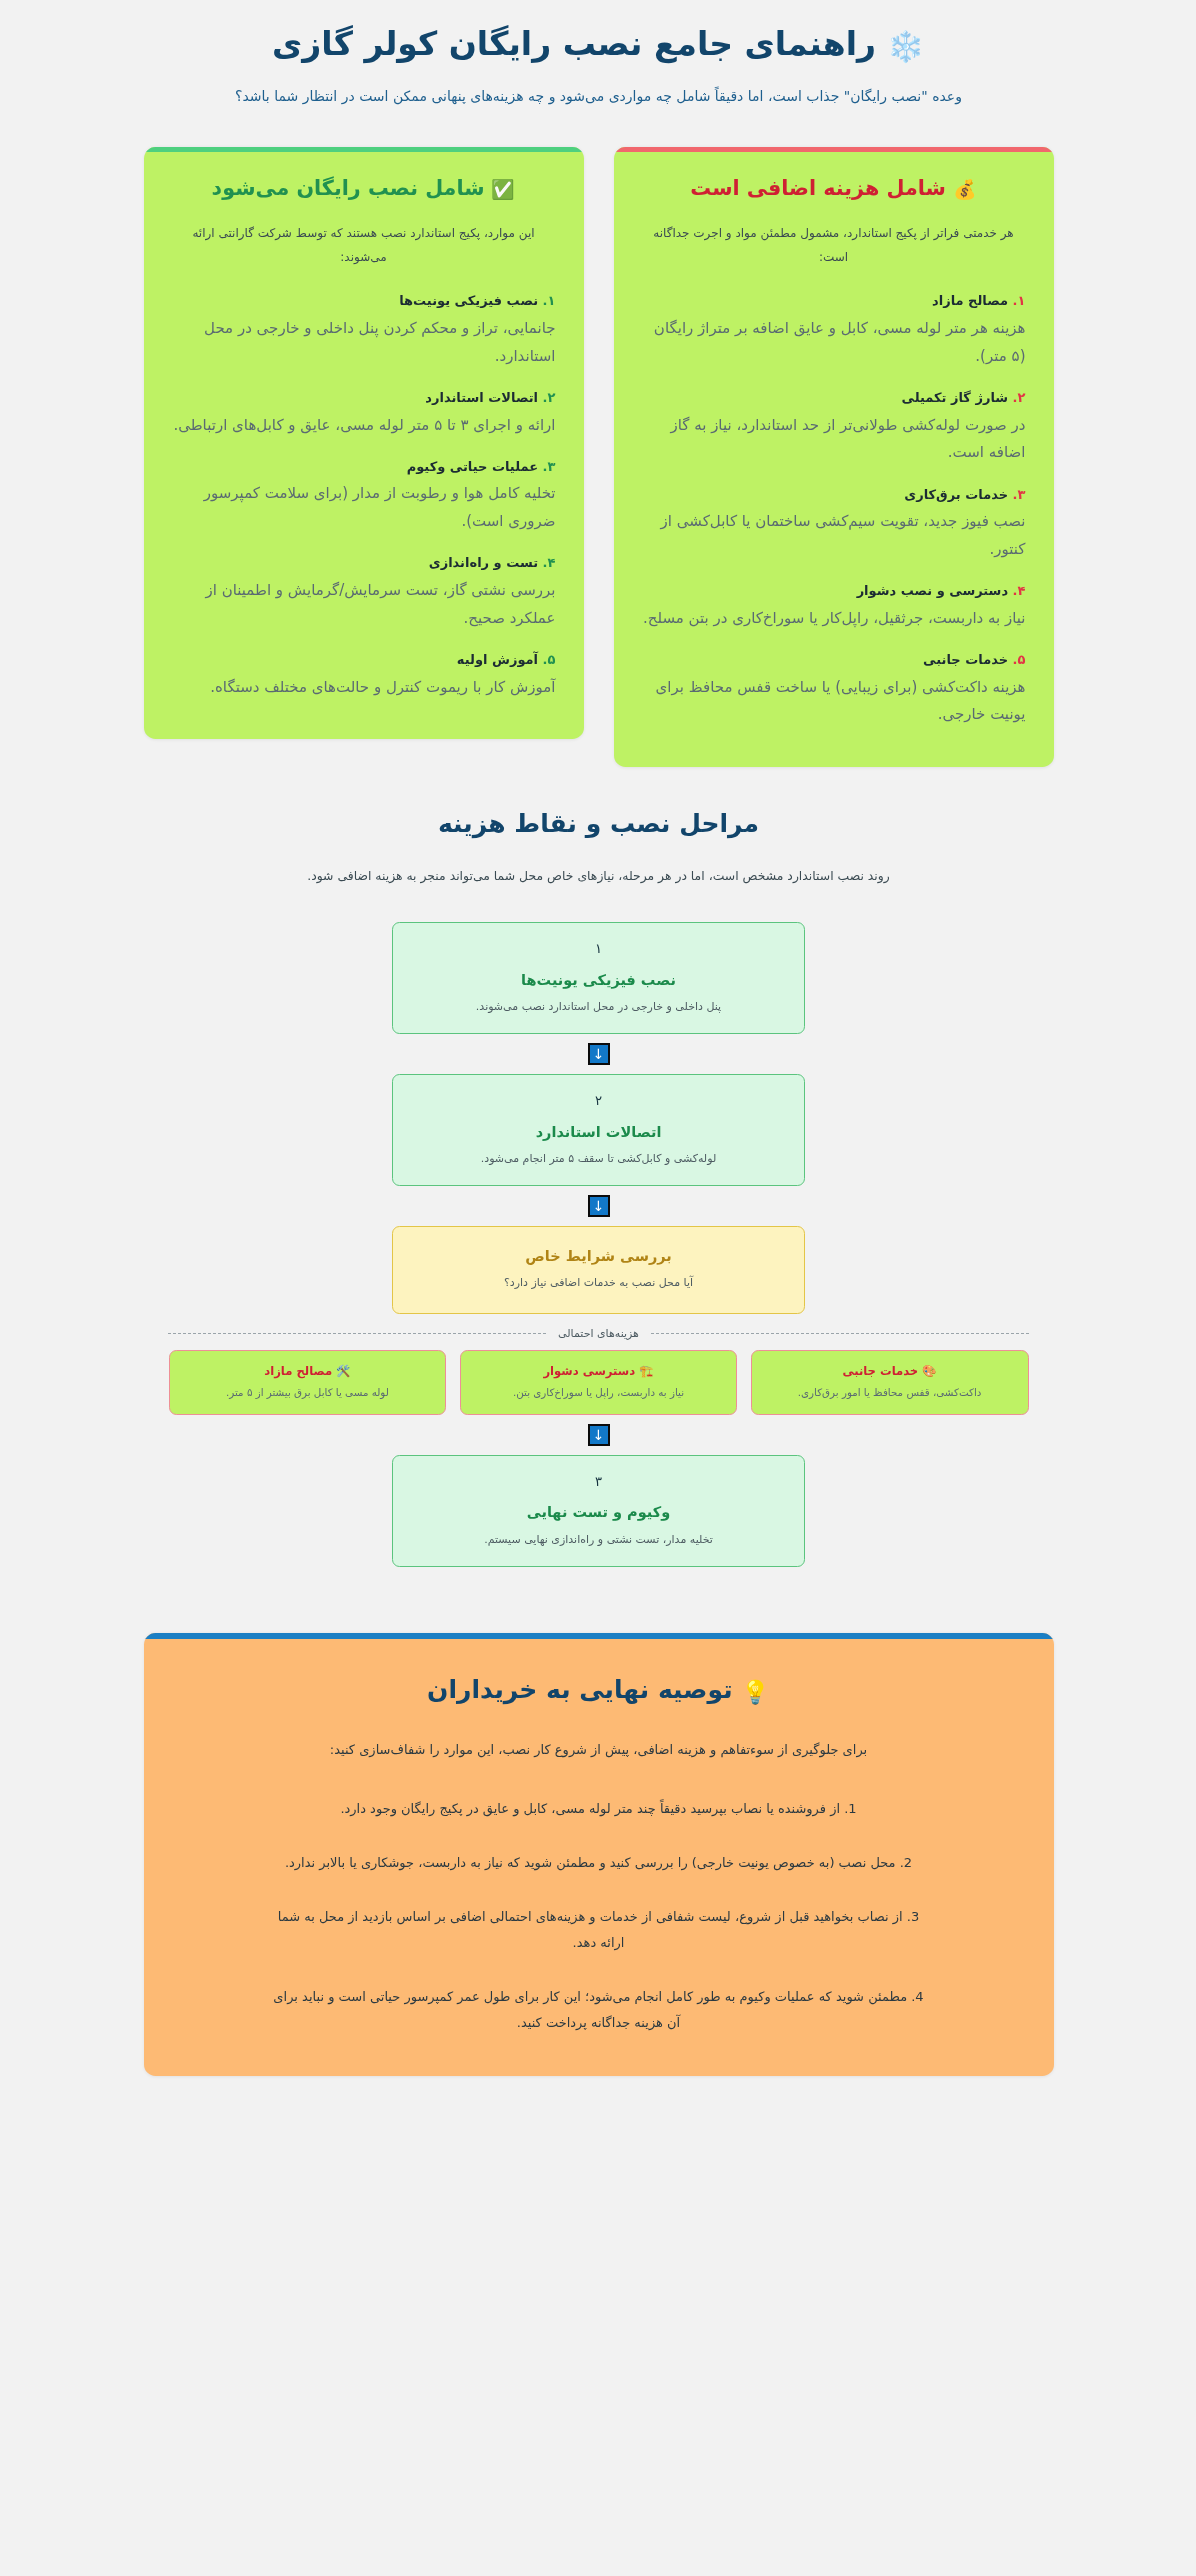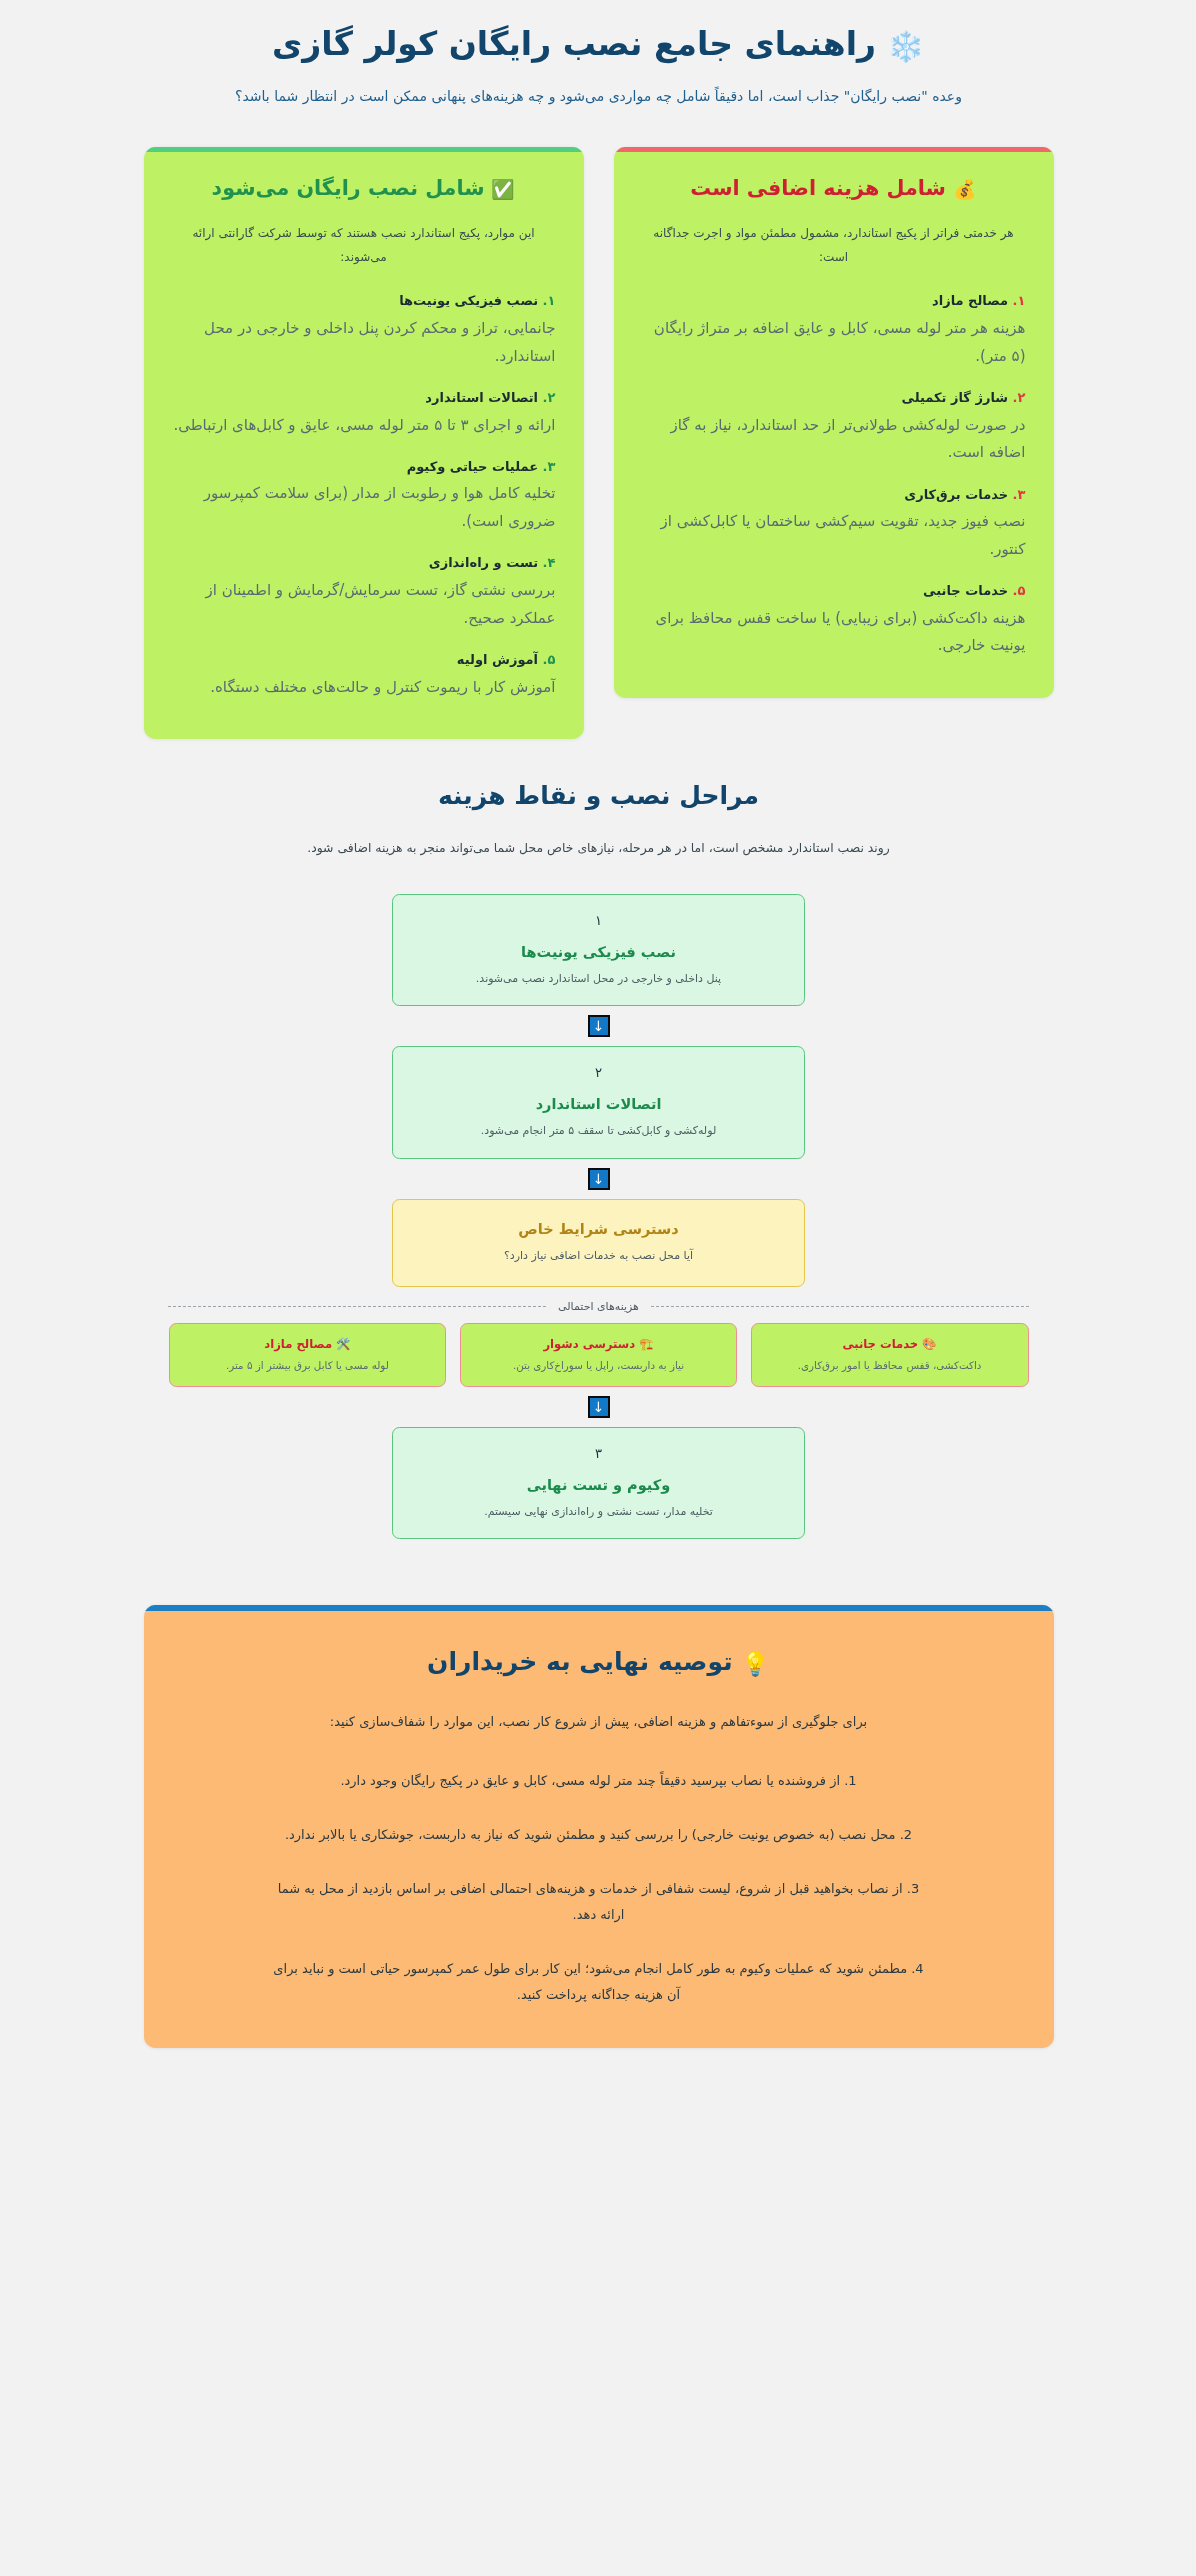--- a/index.html
+++ b/index.html
@@ -301,20 +301,27 @@
         </div>
         <div class="item">
           <div class="item-title">
             <span class="num red">۳.</span>
             <span>خدمات برق‌کاری</span>
           </div>
           <div class="item-desc">نصب فیوز جدید، تقویت سیم‌کشی ساختمان یا کابل‌کشی از کنتور.</div>
         </div>
         <div class="item">
           <div class="item-title">
+            <span class="num red">۴.</span>
+            <span>دسترسی و نصب دشوار</span>
+          </div>
+          <div class="item-desc">نیاز به داربست، جرثقیل، راپل‌کار یا سوراخ‌کاری در بتن مسلح.</div>
+        </div>
+        <div class="item">
+          <div class="item-title">
             <span class="num red">۵.</span>
             <span>خدمات جانبی</span>
           </div>
           <div class="item-desc">هزینه داکت‌کشی (برای زیبایی) یا ساخت قفس محافظ برای یونیت خارجی.</div>
         </div>
       </div>
     </div>
 
     <div class="card">
       <div class="accent green"></div>
@@ -382,21 +389,21 @@
 
       <div class="flow-box step">
         <div class="step-num">۲</div>
         <div class="flow-title">اتصالات استاندارد</div>
         <div class="flow-desc">لوله‌کشی و کابل‌کشی تا سقف ۵ متر انجام می‌شود.</div>
       </div>
 
       <div class="arrow">↓</div>
 
       <div class="flow-box decision">
-        <div class="flow-title">دسترسی شرایط خاص</div>
+        <div class="flow-title">بررسی شرایط خاص</div>
         <div class="flow-desc">آیا محل نصب به خدمات اضافی نیاز دارد؟</div>
       </div>
 
       <div class="branch-label">
         <span class="dash"></span>
         <span class="lbl">هزینه‌های احتمالی</span>
         <span class="dash"></span>
       </div>
 
       <div class="branch-row">

